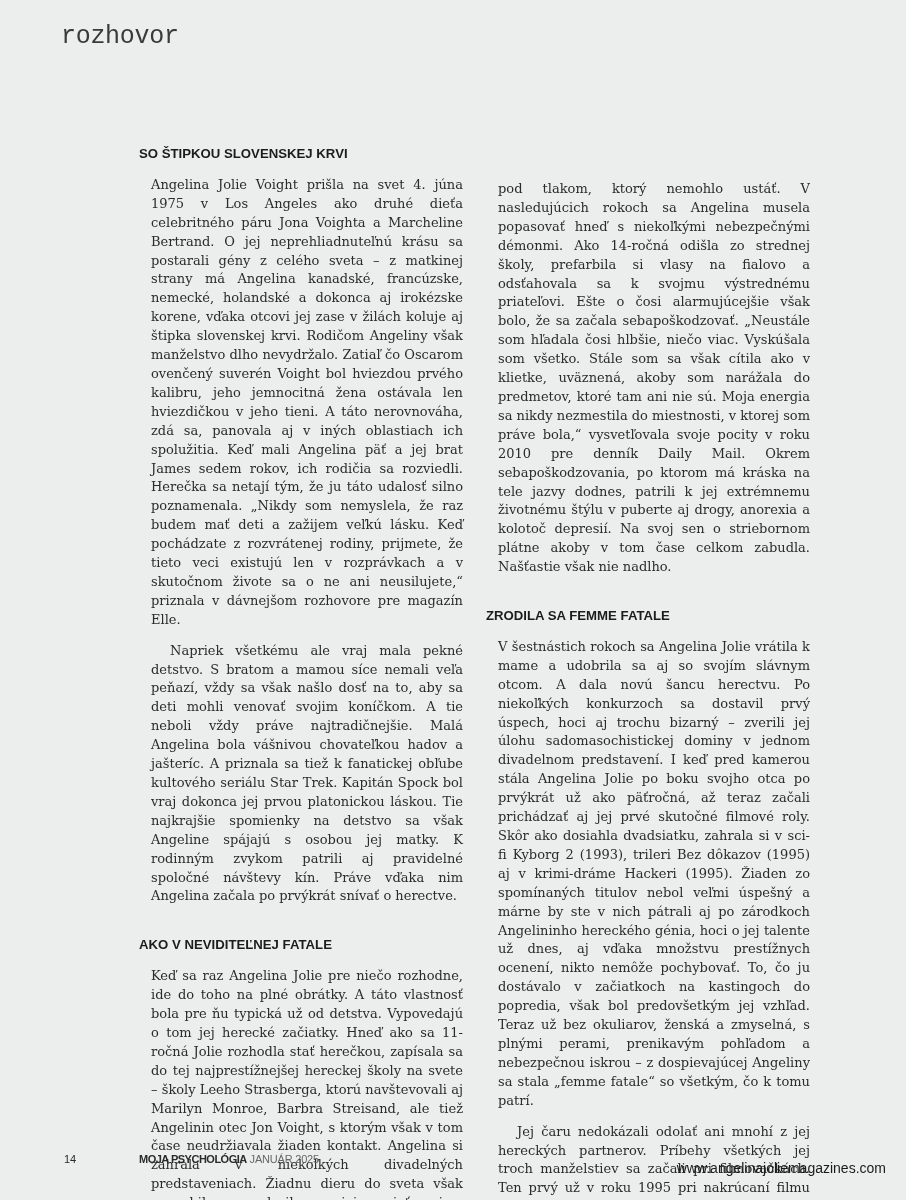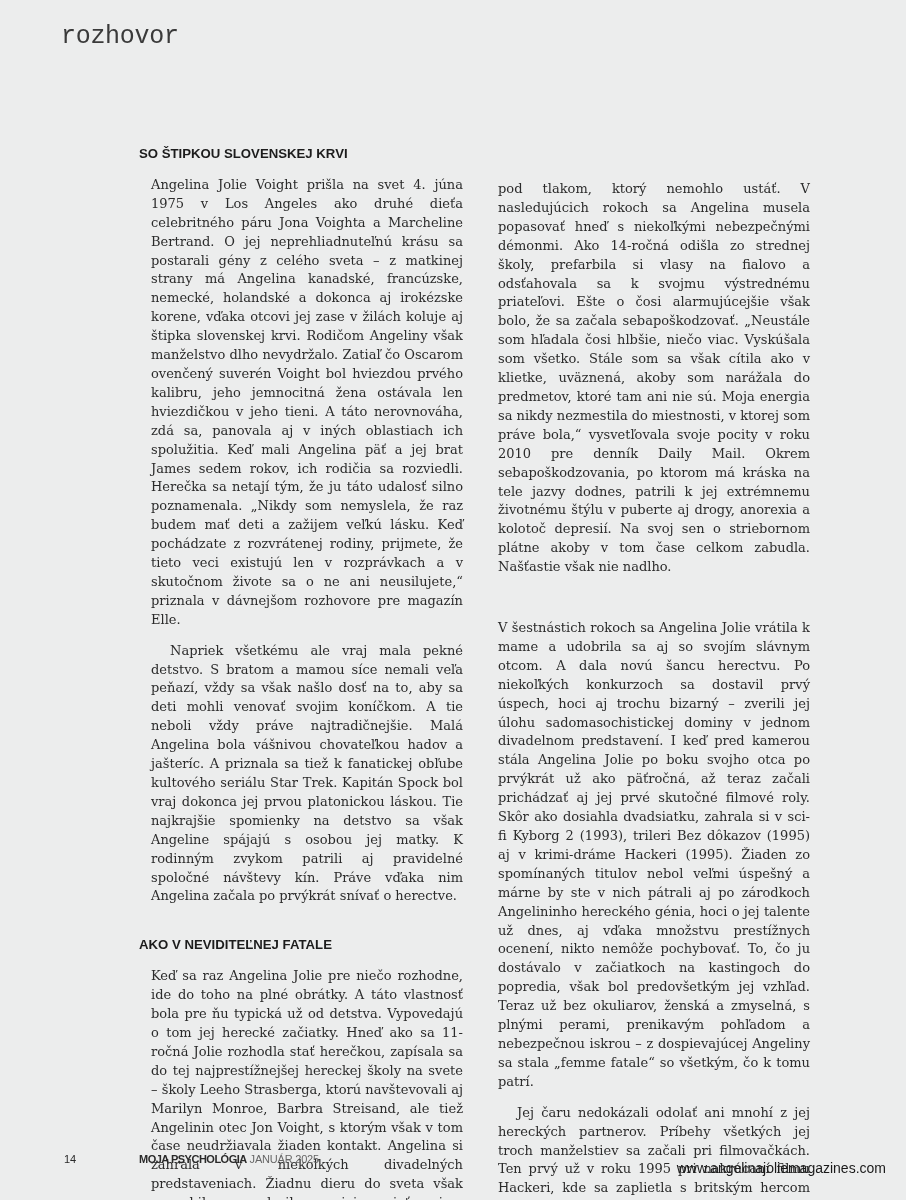--- a/index.html
+++ b/index.html
@@ -89,20 +89,21 @@
   <p class="para">Angelina Jolie Voight prišla na svet 4. júna 1975 v Los Angeles ako druhé dieťa celebritného páru Jona Voighta a Marcheline Bertrand. O jej neprehliadnuteľnú krásu sa postarali gény z celého sveta – z matkinej strany má Angelina kanadské, francúzske, nemecké, holandské a dokonca aj irokézske korene, vďaka otcovi jej zase v žilách koluje aj štipka slovenskej krvi. Rodičom Angeliny však manželstvo dlho nevydržalo. Zatiaľ čo Oscarom ovenčený suverén Voight bol hviezdou prvého kalibru, jeho jemnocitná žena ostávala len hviezdičkou v jeho tieni. A táto nerovnováha, zdá sa, panovala aj v iných oblastiach ich spolužitia. Keď mali Angelina päť a jej brat James sedem rokov, ich rodičia sa rozviedli. Herečka sa netají tým, že ju táto udalosť silno poznamenala. „Nikdy som nemyslela, že raz budem mať deti a zažijem veľkú lásku. Keď pochádzate z rozvrátenej rodiny, prijmete, že tieto veci existujú len v rozprávkach a v skutočnom živote sa o ne ani neusilujete,“ priznala v dávnejšom rozhovore pre magazín Elle.</p>
   <p class="para indent">Napriek všetkému ale vraj mala pekné detstvo. S bratom a mamou síce nemali veľa peňazí, vždy sa však našlo dosť na to, aby sa deti mohli venovať svojim koníčkom. A tie neboli vždy práve najtradičnejšie. Malá Angelina bola vášnivou chovateľkou hadov a jašteríc. A priznala sa tiež k fanatickej obľube kultového seriálu Star Trek. Kapitán Spock bol vraj dokonca jej prvou platonickou láskou. Tie najkrajšie spomienky na detstvo sa však Angeline spájajú s osobou jej matky. K rodinným zvykom patrili aj pravidelné spoločné návštevy kín. Práve vďaka nim Angelina začala po prvýkrát snívať o herectve.</p>
   <div class="gap"></div>
   <div class="heading">AKO V NEVIDITEĽNEJ FATALE</div>
   <p class="para">Keď sa raz Angelina Jolie pre niečo rozhodne, ide do toho na plné obrátky. A táto vlastnosť bola pre ňu typická už od detstva. Vypovedajú o tom jej herecké začiatky. Hneď ako sa 11-ročná Jolie rozhodla stať herečkou, zapísala sa do tej najprestížnejšej hereckej školy na svete – školy Leeho Strasberga, ktorú navštevovali aj Marilyn Monroe, Barbra Streisand, ale tiež Angelinin otec Jon Voight, s ktorým však v tom čase neudržiavala žiaden kontakt. Angelina si zahrala v niekoľkých divadelných predstaveniach. Žiadnu dieru do sveta však neurobila a nedarilo sa jej uspieť ani v modelingu – raz bola príliš nízka, inokedy prichudá, odmietali ju aj pre strojček na zuby či okuliare. Krehké sebavedomie dospievajúceho dievčaťa bolo v neúprosnom prostredí šoubiznisu</p>
 </div>
 
 <div class="column col-right">
   <p class="para">pod tlakom, ktorý nemohlo ustáť. V nasledujúcich rokoch sa Angelina musela popasovať hneď s niekoľkými nebezpečnými démonmi. Ako 14-ročná odišla zo strednej školy, prefarbila si vlasy na fialovo a odsťahovala sa k svojmu výstrednému priateľovi. Ešte o čosi alarmujúcejšie však bolo, že sa začala sebapoškodzovať. „Neustále som hľadala čosi hlbšie, niečo viac. Vyskúšala som všetko. Stále som sa však cítila ako v klietke, uväznená, akoby som narážala do predmetov, ktoré tam ani nie sú. Moja energia sa nikdy nezmestila do miestnosti, v ktorej som práve bola,“ vysvetľovala svoje pocity v roku 2010 pre denník Daily Mail. Okrem sebapoškodzovania, po ktorom má kráska na tele jazvy dodnes, patrili k jej extrémnemu životnému štýlu v puberte aj drogy, anorexia a kolotoč depresií. Na svoj sen o striebornom plátne akoby v tom čase celkom zabudla. Našťastie však nie nadlho.</p>
   <div class="gap"></div>
+  <div class="heading">ZRODILA SA FEMME FATALE</div>
   <p class="para">V šestnástich rokoch sa Angelina Jolie vrátila k mame a udobrila sa aj so svojím slávnym otcom. A dala novú šancu herectvu. Po niekoľkých konkurzoch sa dostavil prvý úspech, hoci aj trochu bizarný – zverili jej úlohu sadomasochistickej dominy v jednom divadelnom predstavení. I keď pred kamerou stála Angelina Jolie po boku svojho otca po prvýkrát už ako päťročná, až teraz začali prichádzať aj jej prvé skutočné filmové roly. Skôr ako dosiahla dvadsiatku, zahrala si v sci-fi Kyborg 2 (1993), trileri Bez dôkazov (1995) aj v krimi-dráme Hackeri (1995). Žiaden zo spomínaných titulov nebol veľmi úspešný a márne by ste v nich pátrali aj po zárodkoch Angelininho hereckého génia, hoci o jej talente už dnes, aj vďaka množstvu prestížnych ocenení, nikto nemôže pochybovať. To, čo ju dostávalo v začiatkoch na kastingoch do popredia, však bol predovšetkým jej vzhľad. Teraz už bez okuliarov, ženská a zmyselná, s plnými perami, prenikavým pohľadom a nebezpečnou iskrou – z dospievajúcej Angeliny sa stala „femme fatale“ so všetkým, čo k tomu patrí.</p>
   <p class="para indent">Jej čaru nedokázali odolať ani mnohí z jej hereckých partnerov. Príbehy všetkých jej troch manželstiev sa začali pri filmovačkách. Ten prvý už v roku 1995 pri nakrúcaní filmu Hackeri, kde sa zaplietla s britským hercom Jonnym Lee Millerom. Pár pred kamerou stvárnil prenasledovaných počítačových pirátov, v súkromí však mal vzťah ešte divokejší. Za všetko hovorí už ich svadobný obrad – Angelina bola odetá v čiernych gumených nohaviciach a bielom tričku, meno svojho nastávajúceho mala napí-</p>
 </div>
 
 <div class="footer-page">14</div>
 <div class="footer-mag">
   <span class="brand">MOJA PSYCHOLÓGIA</span>
   <span class="issue">JANUÁR 2025</span>
 </div>
 <div class="watermark">www.angelinajoliemagazines.com</div>

